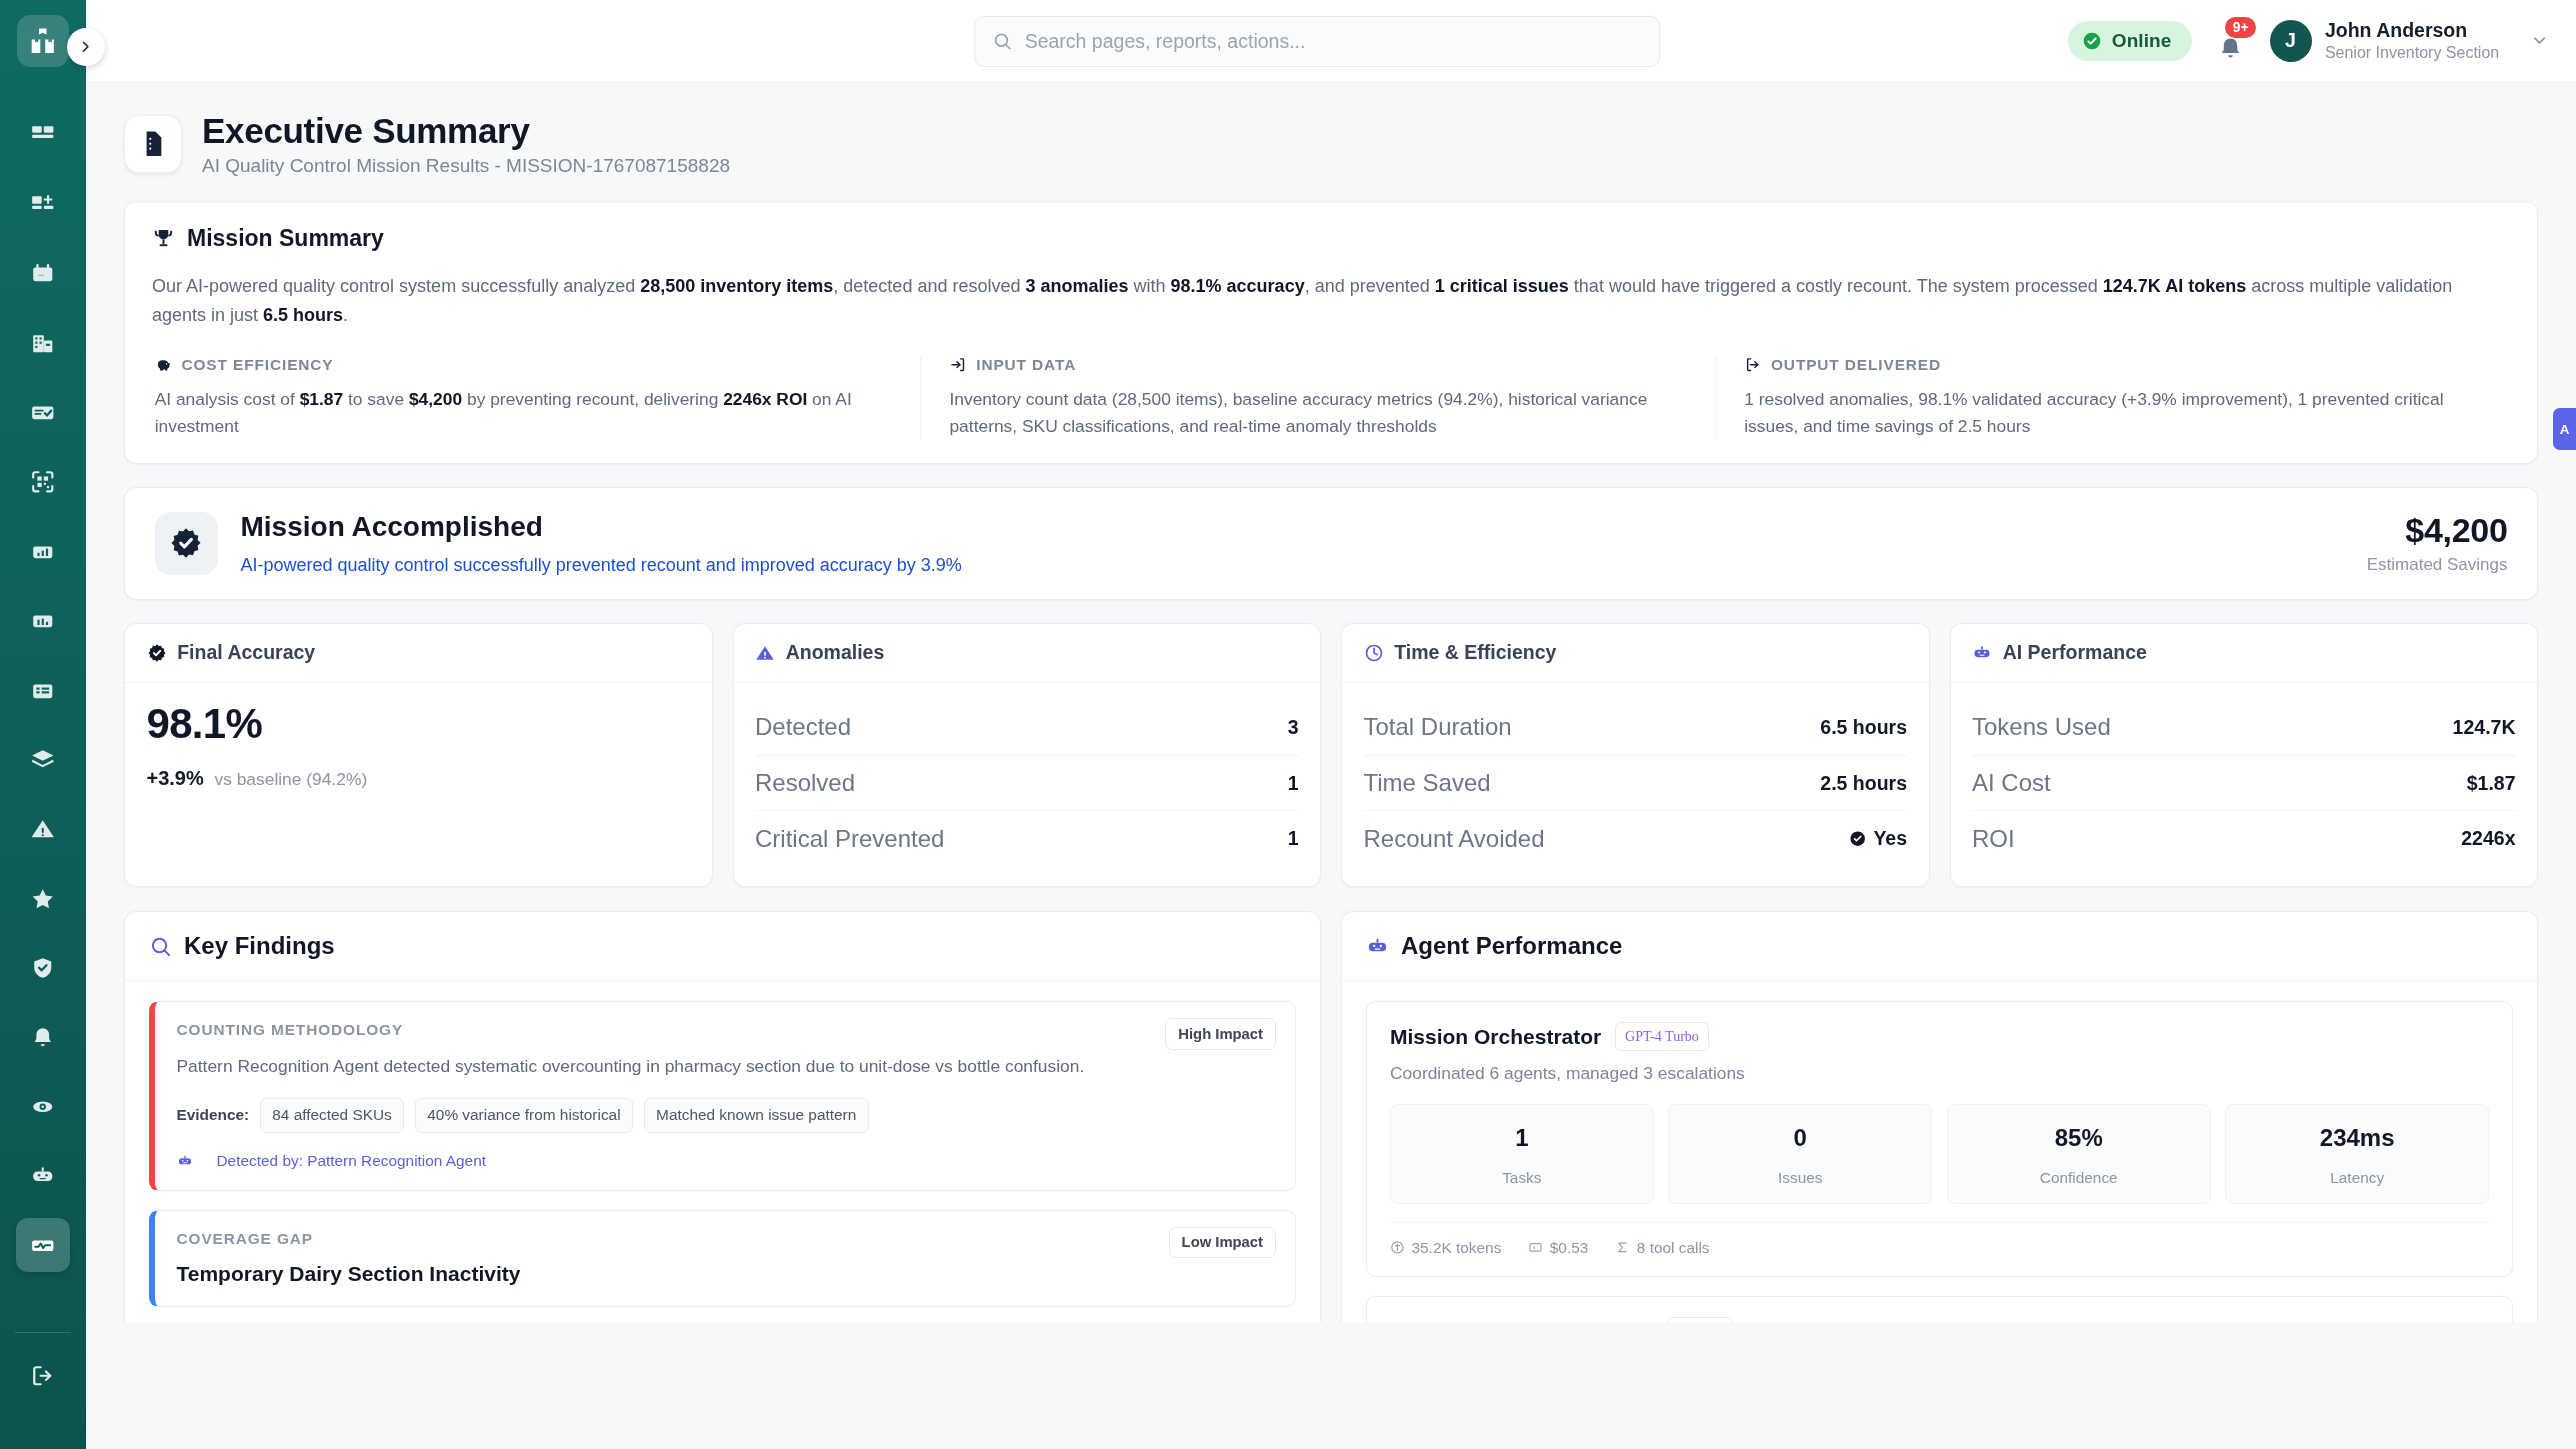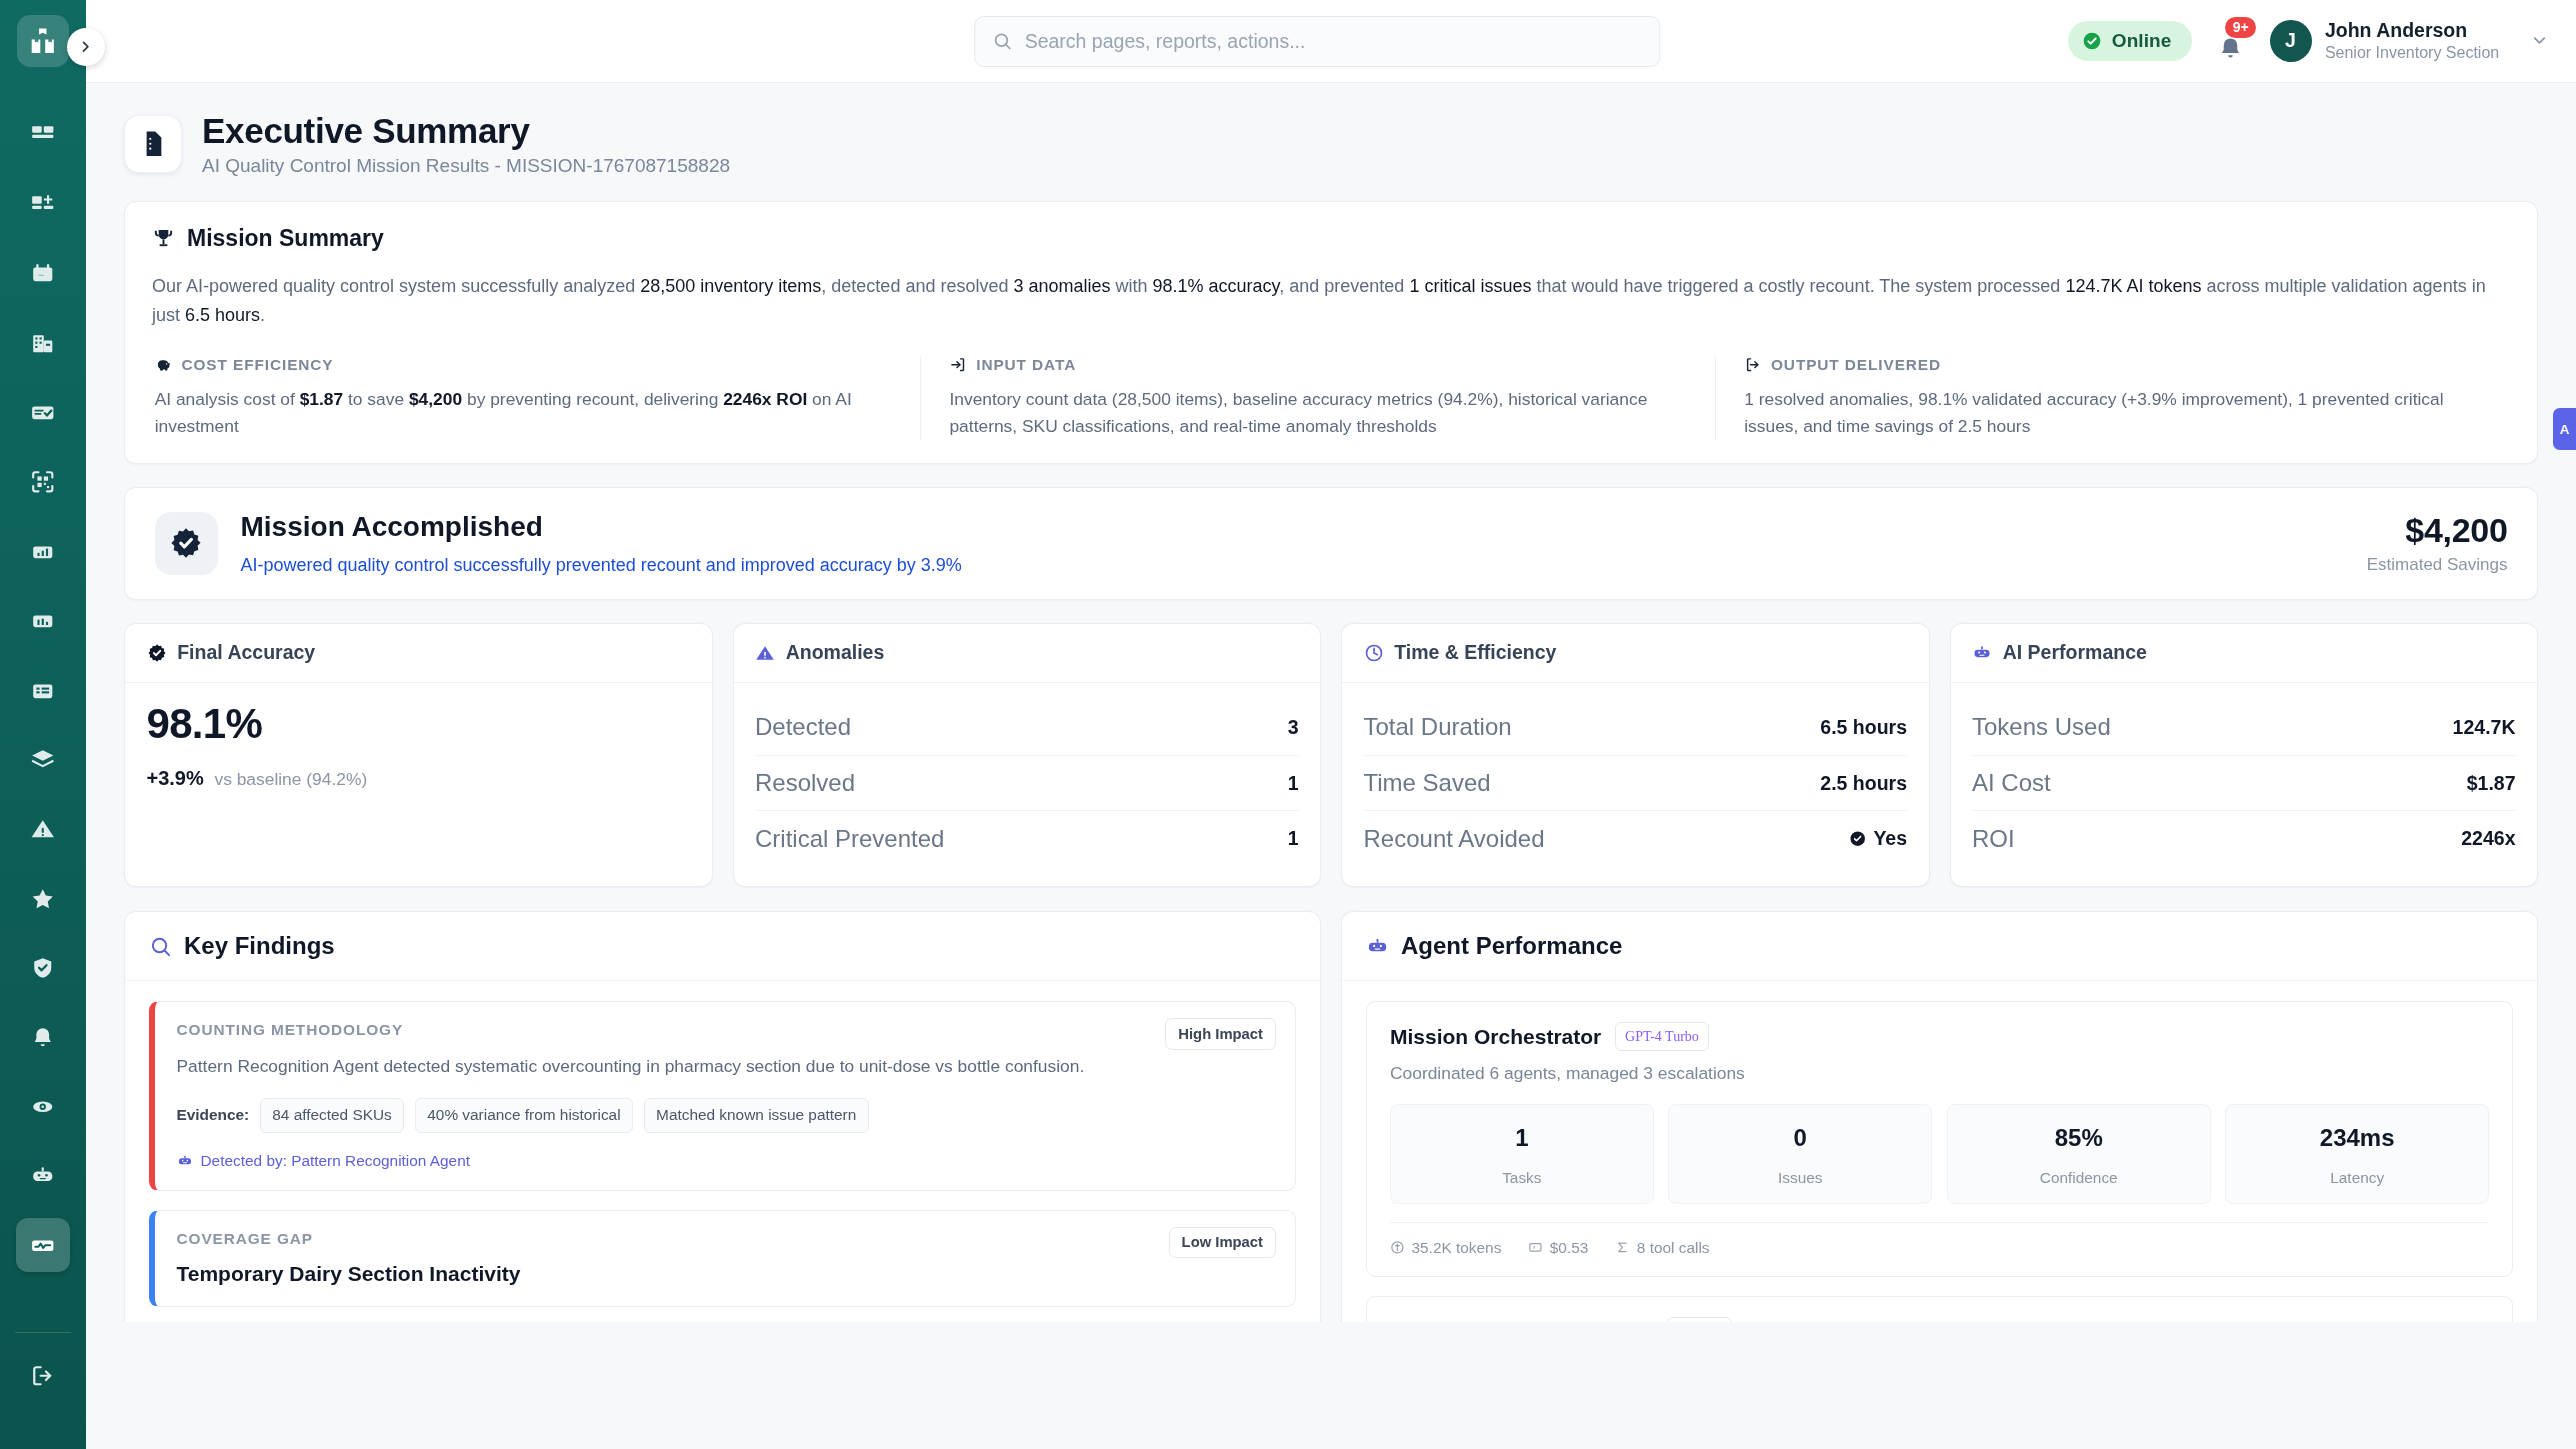--- a/index.html
+++ b/index.html
@@ -106,21 +106,21 @@
   .card {
     background: #fff; border: 0.7px solid #e9edf2; border-radius: 12px;
     box-shadow: 0 0.7px 2px rgba(16,24,40,0.04);
   }
 
   
   .mission-card { padding: 23px 27px 23px; margin-bottom: 23px; }
   .mc-head { display: flex; align-items: center; gap: 12px; margin-bottom: 20px; }
   .mc-title { font-size: 23px; font-weight: 700; color: #101828; }
   .mc-para { font-size: 18px; line-height: 1.62; color: #5d6a7e; max-width: 2375px; }
-  .mc-para b { color: #101828; font-weight: 400; }
+  .mc-para b { color: #101828; font-weight: 700; }
   .mc-cols { display: flex; margin-top: 25.5px; }
   .mc-col { flex: 1; padding: 0 28px; }
   .mc-col:first-child { padding-left: 2.7px; }
   .mc-col + .mc-col { border-left: 0.7px solid #eef1f5; }
   .mc-col-head { display: flex; align-items: center; gap: 9.4px; margin-bottom: 12px; }
   .mc-col-label { font-size: 15.4px; font-weight: 700; letter-spacing: 0.9px; color: #7c8798; }
   .mc-col-text { font-size: 17.4px; line-height: 1.55; color: #5d6a7e; }
   .mc-col-text b { color: #101828; font-weight: 700; }
 
   
@@ -174,21 +174,21 @@
     border: 0.7px solid #e4e8ee; border-radius: 6.7px; padding: 6.7px 12px; background:#fff;
   }
   .finding-title { font-size: 21px; font-weight: 700; color: #101828; margin-top: 14.8px; }
   .finding-desc { font-size: 17.4px; color: #5d6a7e; margin-top: 13.4px; line-height:1.5; }
   .evidence-row { display: flex; align-items: center; gap: 10.7px; margin-top: 19px; flex-wrap: wrap; }
   .evidence-label { font-size: 15.4px; font-weight: 700; color: #3c4656; }
   .evidence-chip {
     font-size: 15.4px; color: #4b5768; background: #fafbfc;
     border: 0.7px solid #e8ecf1; border-radius: 6px; padding: 7.4px 11.4px;
   }
-  .detected-by { display: flex; align-items: center; gap: 8px; margin-top: 19px; font-size: 15.4px; color: #5b5fd8; }
+  .detected-by { display: flex; align-items: center; gap: 24px; margin-top: 19px; font-size: 15.4px; color: #5b5fd8; }
 
   
   .agent-card { border: 0.7px solid #e9edf2; border-radius: 9.4px; padding: 20px 23px 19px; margin-bottom: 19px; background:#fff;}
   .agent-title-row { display: flex; align-items: center; gap: 13.4px; }
   .agent-name { font-size: 21px; font-weight: 700; color: #101828; }
   .agent-model {
     font-size: 14px; font-family: Liberation Serif, serif; color: #8b5cf6;
     border: 0.7px solid #e4e8ee; border-radius: 6px; padding: 5.4px 9.4px; background:#fff;
   }
   .agent-sub { font-size: 17.4px; color: #7a8699; margin-top: 12px; }

